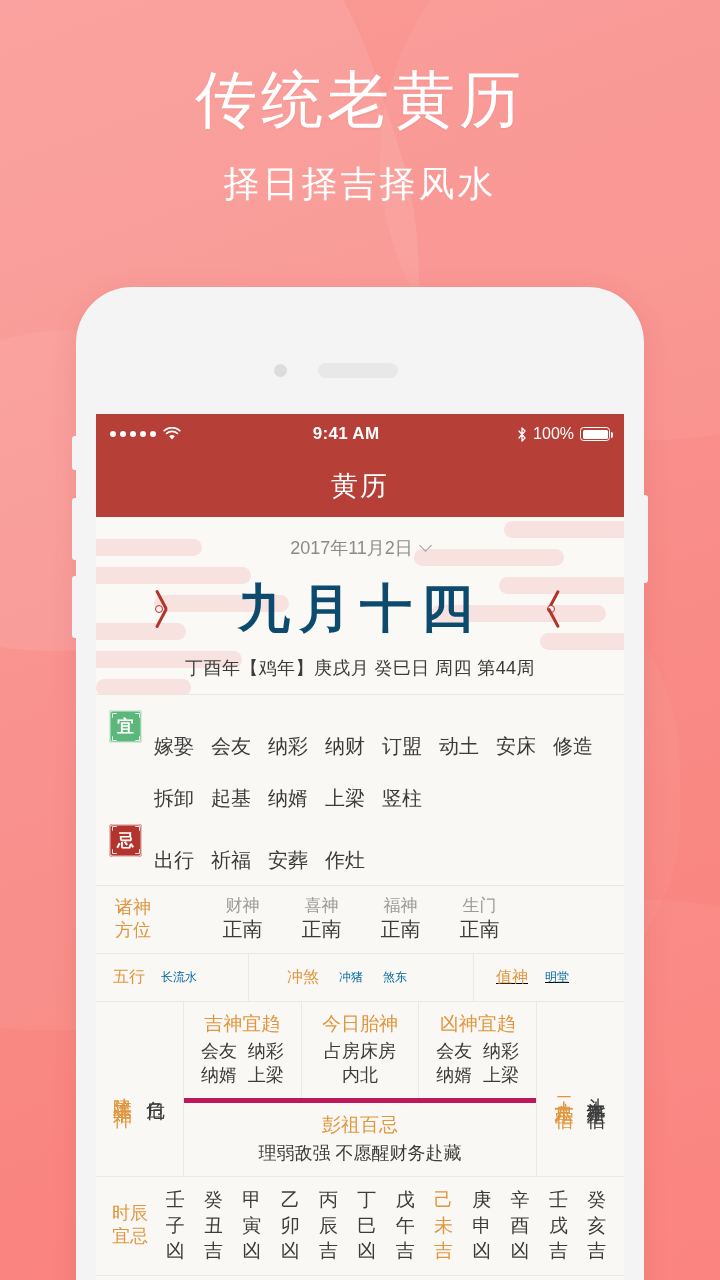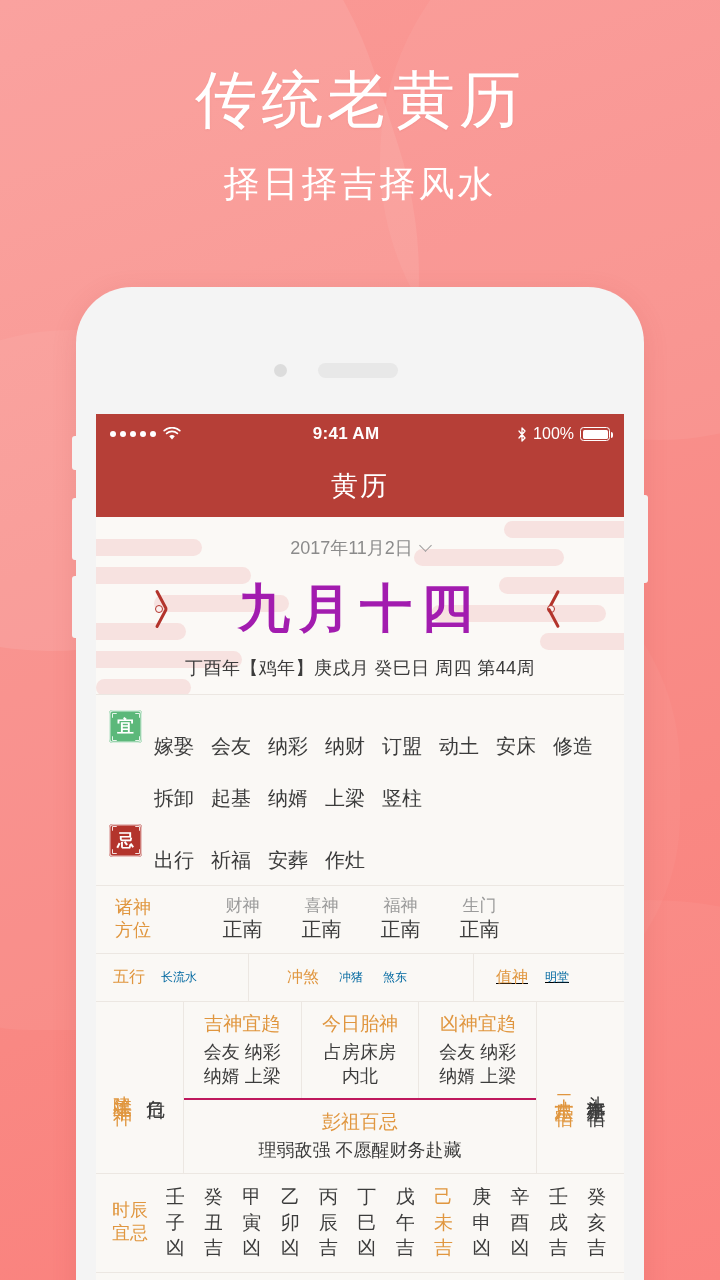--- a/index.html
+++ b/index.html
@@ -73,21 +73,21 @@
   
   .hero{ position:relative; background:#fbf9f6; padding:19px 0 14px; overflow:hidden; }
   .clouds{ position:absolute; inset:0; pointer-events:none; }
   .clouds span{ position:absolute; background:#f7e2e0; border-radius:20px; height:17px; }
   .datesel{ position:relative; z-index:2; text-align:center; font-size:18px; color:#8b8b8b;
             display:flex; align-items:center; justify-content:center; gap:8px; }
   .chev-dn{ width:9px; height:9px; border-right:1.8px solid #9b9b9b; border-bottom:1.8px solid #9b9b9b;
             transform:rotate(45deg); margin-top:-5px; display:inline-block; }
   .lunar-row{ position:relative; z-index:2; display:flex; align-items:center;
               justify-content:center; margin-top:14px; gap:0; }
-  .lunar{ font-family:"DejaVu Serif","Liberation Serif",serif; color:#a21caf;
+  .lunar{ font-family:"DejaVu Serif","Liberation Serif",serif; color:#0c4a6e;
           font-size:52px; letter-spacing:9px; font-weight:700; padding:0 54px; }
   .arw{ width:40px; height:44px; position:relative; flex:none; }
   .arw::before,.arw::after{ content:""; position:absolute; left:16px; width:2.6px;
                             background:#b3342c; border-radius:2px; }
   .arw::before{ top:2px; height:22px; }
   .arw::after{ top:20px; height:22px; }
   .arw.left::before{ transform:rotate(-28deg); }
   .arw.left::after{ transform:rotate(28deg); }
   .arw.right::before{ transform:rotate(28deg); }
   .arw.right::after{ transform:rotate(-28deg); }
@@ -141,21 +141,21 @@
 
   
   .grid{ display:flex; background:#faf8f5; border-bottom:1px solid #ece7e2; }
   .vtext{ writing-mode:vertical-rl; text-orientation:upright; letter-spacing:3px;
           line-height:1; }
   .gl{ width:88px; flex:none; display:flex; align-items:center; justify-content:center;
        gap:14px; border-right:1px solid #ece7e2; padding:10px 0; }
   .gl .t1{ color:#e0963f; font-size:19px; }
   .gl .t2{ color:#3c3c3c; font-size:19px; }
   .gmid{ flex:1; display:flex; flex-direction:column; }
-  .gtop{ display:flex; border-bottom:2px solid #be185d; }
+  .gtop{ display:flex; border-bottom:5px solid #be185d;font-family:Liberation Mono, monospace; }
   .gcard{ flex:1; text-align:center; padding:9px 2px 10px; }
   .gcard + .gcard{ border-left:1px solid #ece7e2; }
   .gcard .h{ color:#e0963f; font-size:19px; margin-bottom:3px; }
   .gcard .l{ color:#3c3c3c; font-size:18px; line-height:1.35; }
   .gbot{ text-align:center; padding:9px 2px 11px; }
   .gbot .h{ color:#e0963f; font-size:19px; margin-bottom:3px; }
   .gbot .l{ color:#3c3c3c; font-size:18px; }
   .gr{ width:88px; flex:none; display:flex; align-items:center; justify-content:center;
        gap:13px; border-left:1px solid #ece7e2; padding:10px 0; }
   .gr .t1{ color:#e0963f; font-size:19px; }

